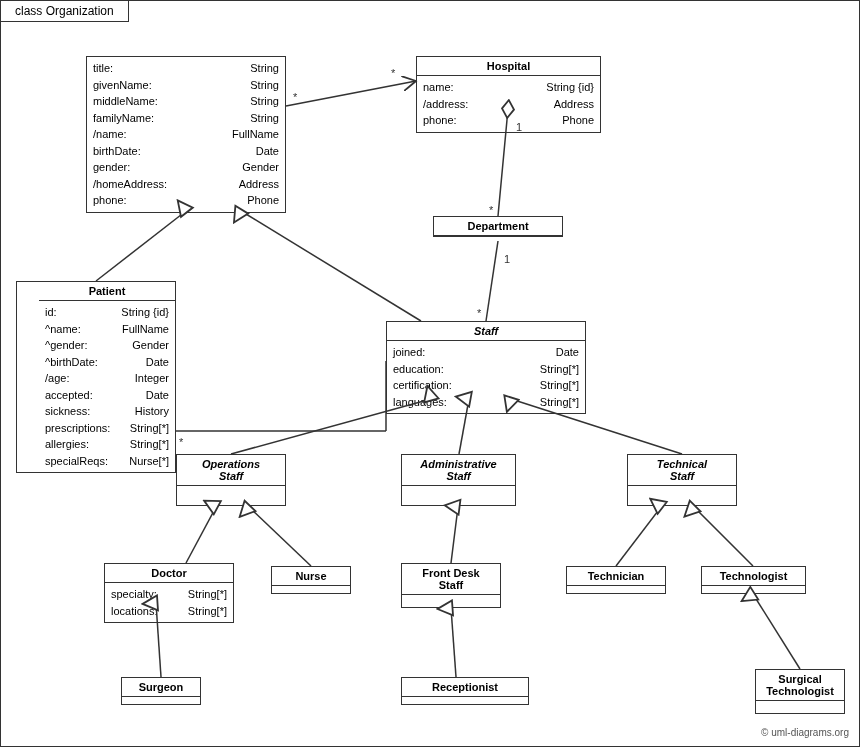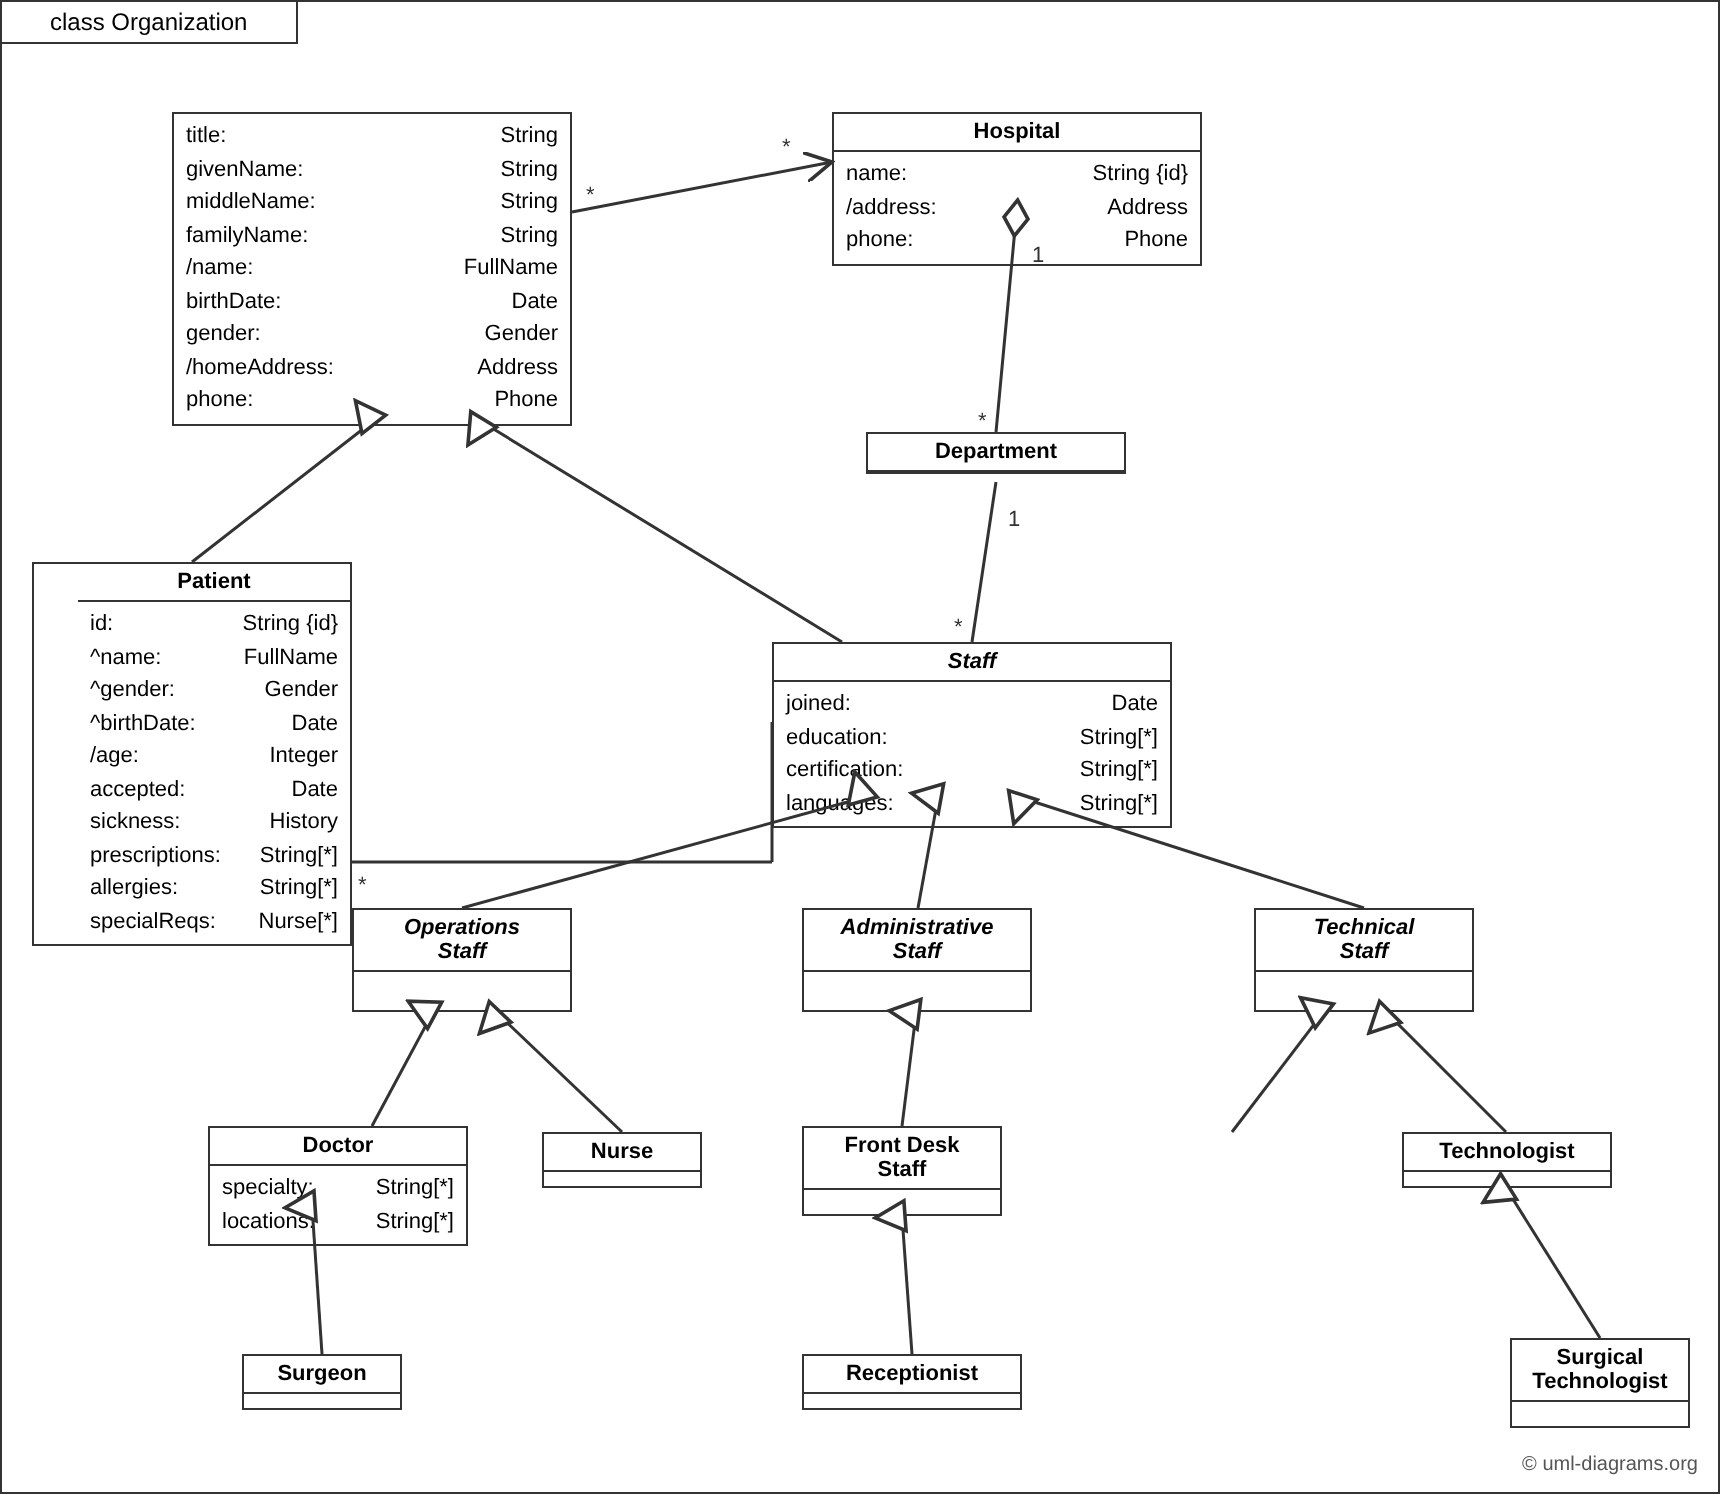--- a/index.html
+++ b/index.html
@@ -18,21 +18,21 @@
       height: 747px;
       border: 1.5px solid #333;
       background: #fff;
     }
     .diagram-title {
       position: absolute;
       top: 0; left: 0;
       border: 1.5px solid #333;
       border-top: none;
       border-left: none;
-      padding: 3px 24px;
+      padding: 3px 14px;
       font-size: 12px;
       background: #fff;
     }
     .uml-class {
       position: absolute;
       border: 1.5px solid #333;
       background: #fff;
       text-align: center;
     }
     .uml-class .class-header {
@@ -241,30 +241,33 @@
   </div>
 
   <div class="uml-class" style="left:270px; top:565px; width:80px; min-height:28px;">
     <div class="class-header normal">Nurse</div>
   </div>
 
   <div class="uml-class" style="left:400px; top:562px; width:100px; min-height:45px;">
     <div class="class-header normal">Front Desk<br>Staff</div>
   </div>
 
+  <div class="uml-class" style="left:565px; top:565px; width:100px; min-height:28px;">
+    <div class="class-header normal">Technician</div>
+  </div>
 
   <div class="uml-class" style="left:700px; top:565px; width:105px; min-height:28px;">
     <div class="class-header normal">Technologist</div>
   </div>
 
   <div class="uml-class" style="left:120px; top:676px; width:80px; min-height:28px;">
     <div class="class-header normal">Surgeon</div>
   </div>
 
-  <div class="uml-class" style="left:400px; top:676px; width:110px; min-height:28px;">
+  <div class="uml-class" style="left:400px; top:676px; width:128px; min-height:28px;">
     <div class="class-header normal">Receptionist</div>
   </div>
 
   <div class="uml-class" style="left:754px; top:668px; width:90px; min-height:45px;">
     <div class="class-header normal">Surgical<br>Technologist</div>
   </div>
 
   <svg id="arrows-svg">
     <defs>
 

